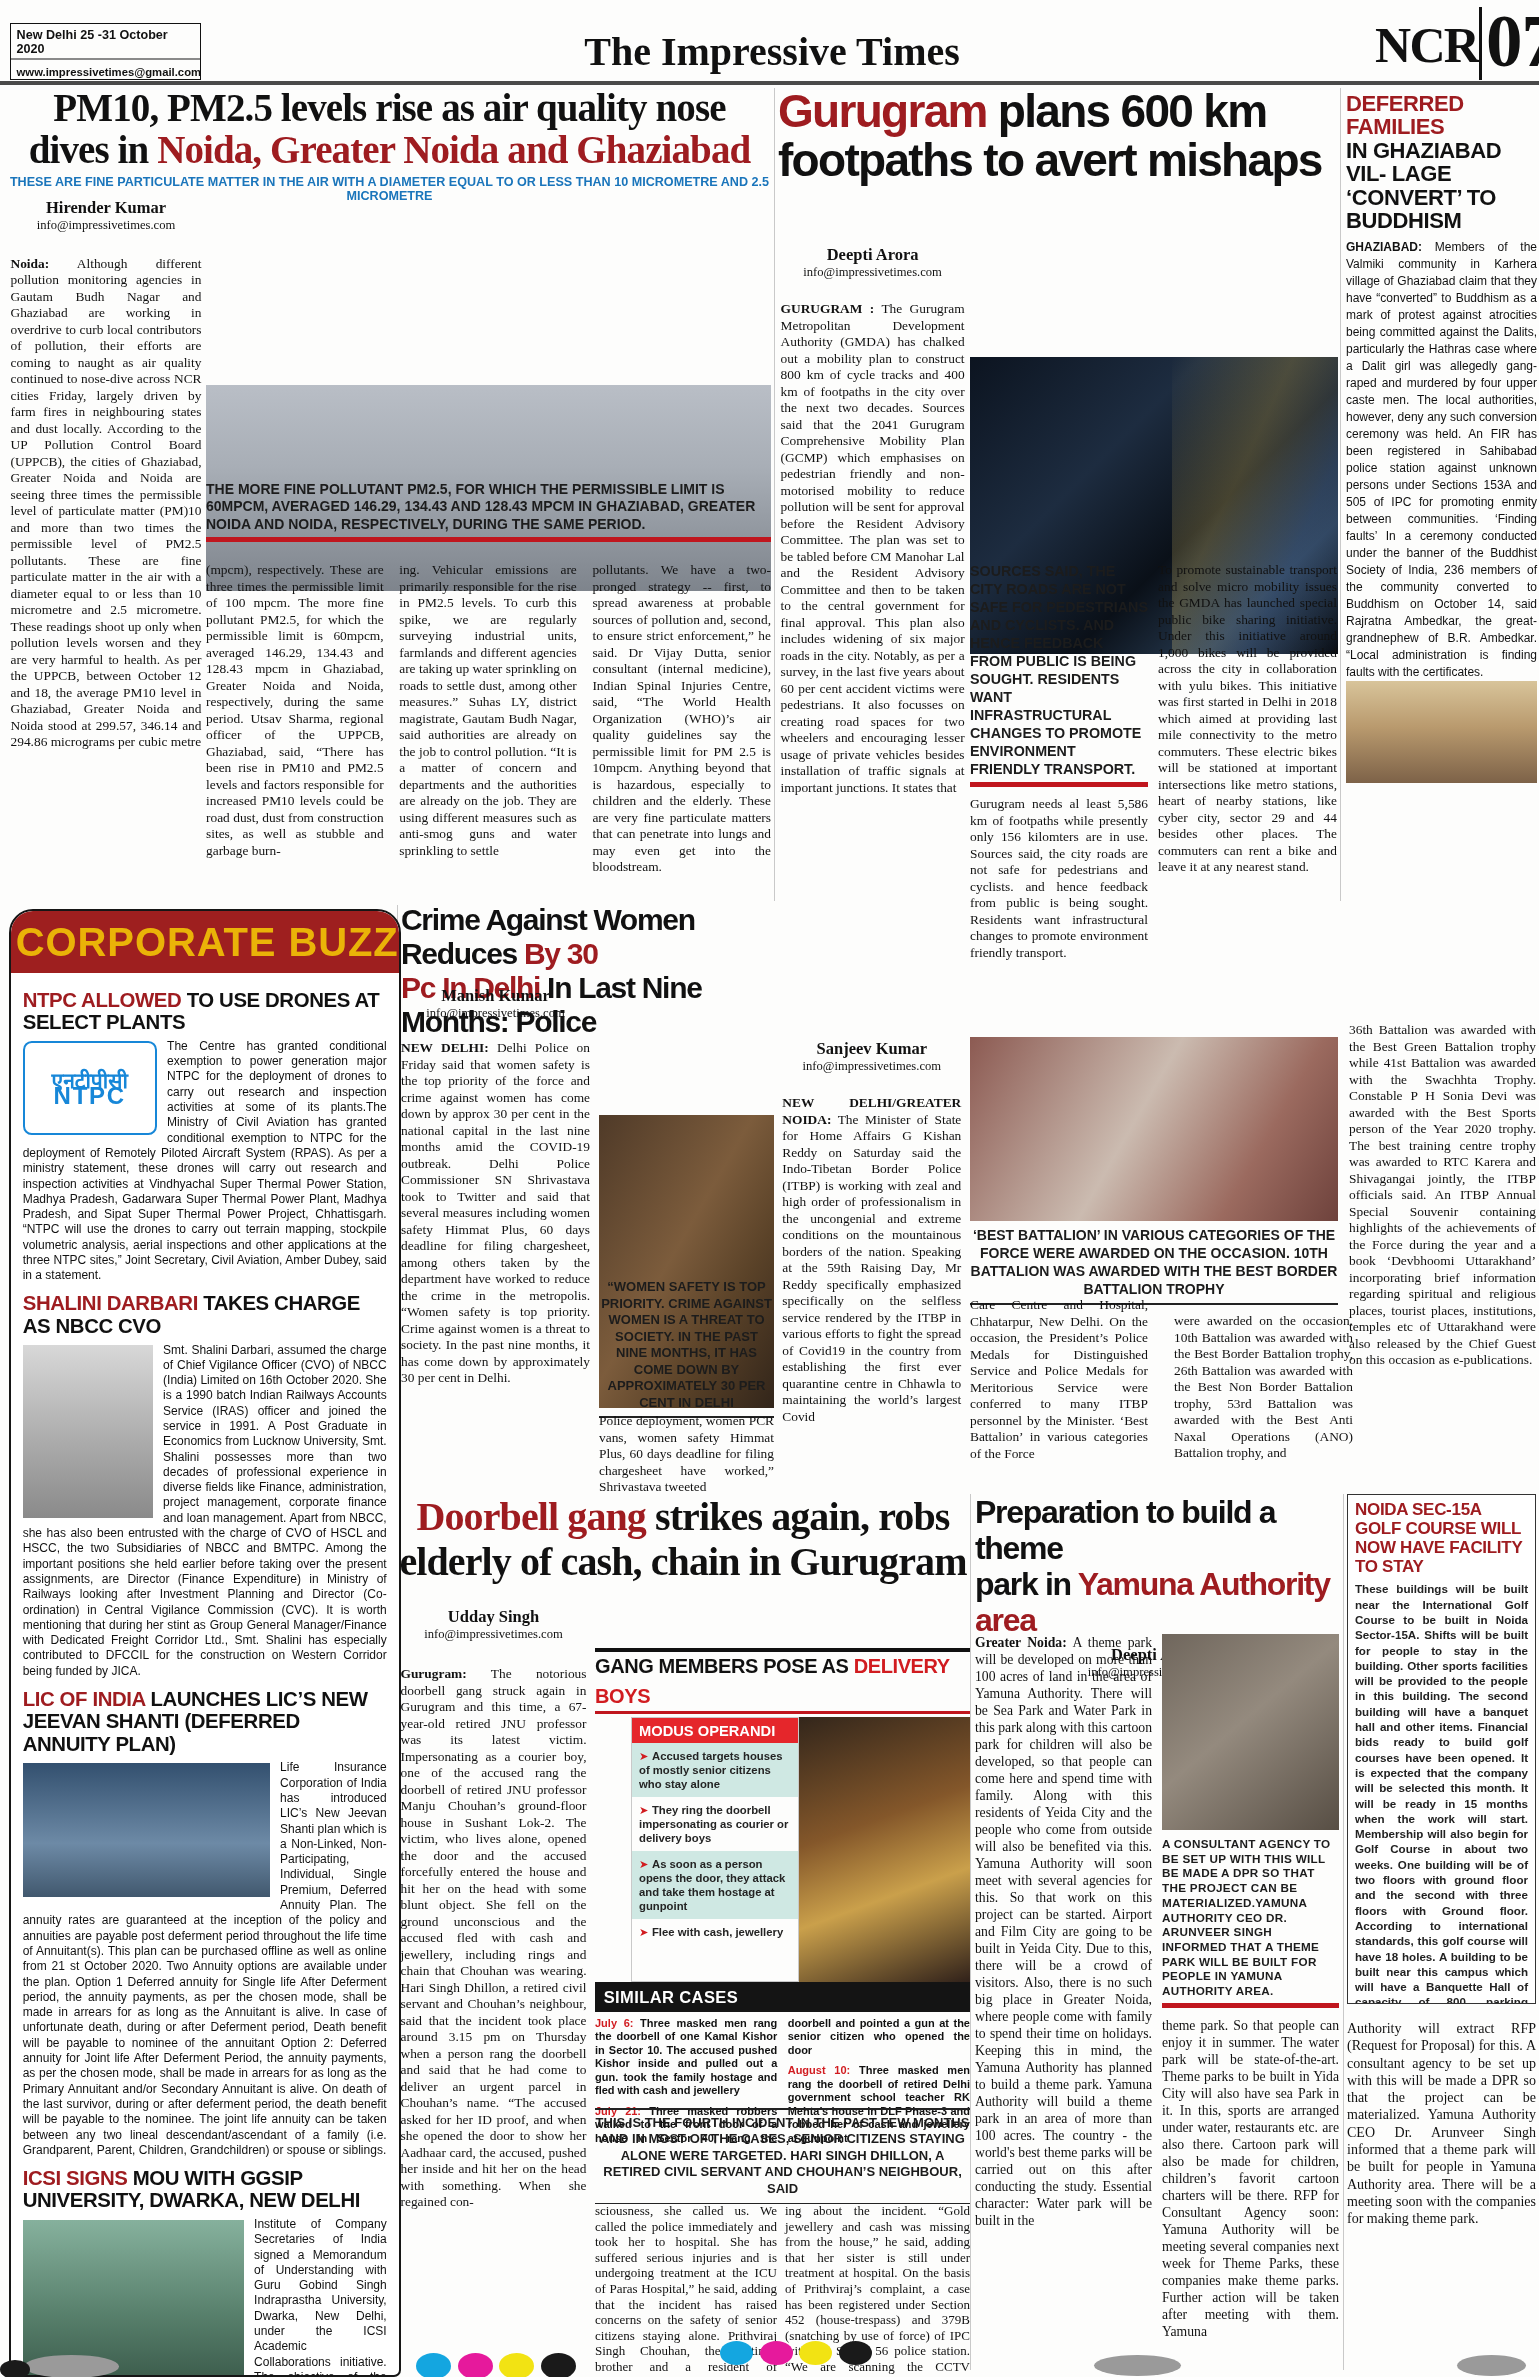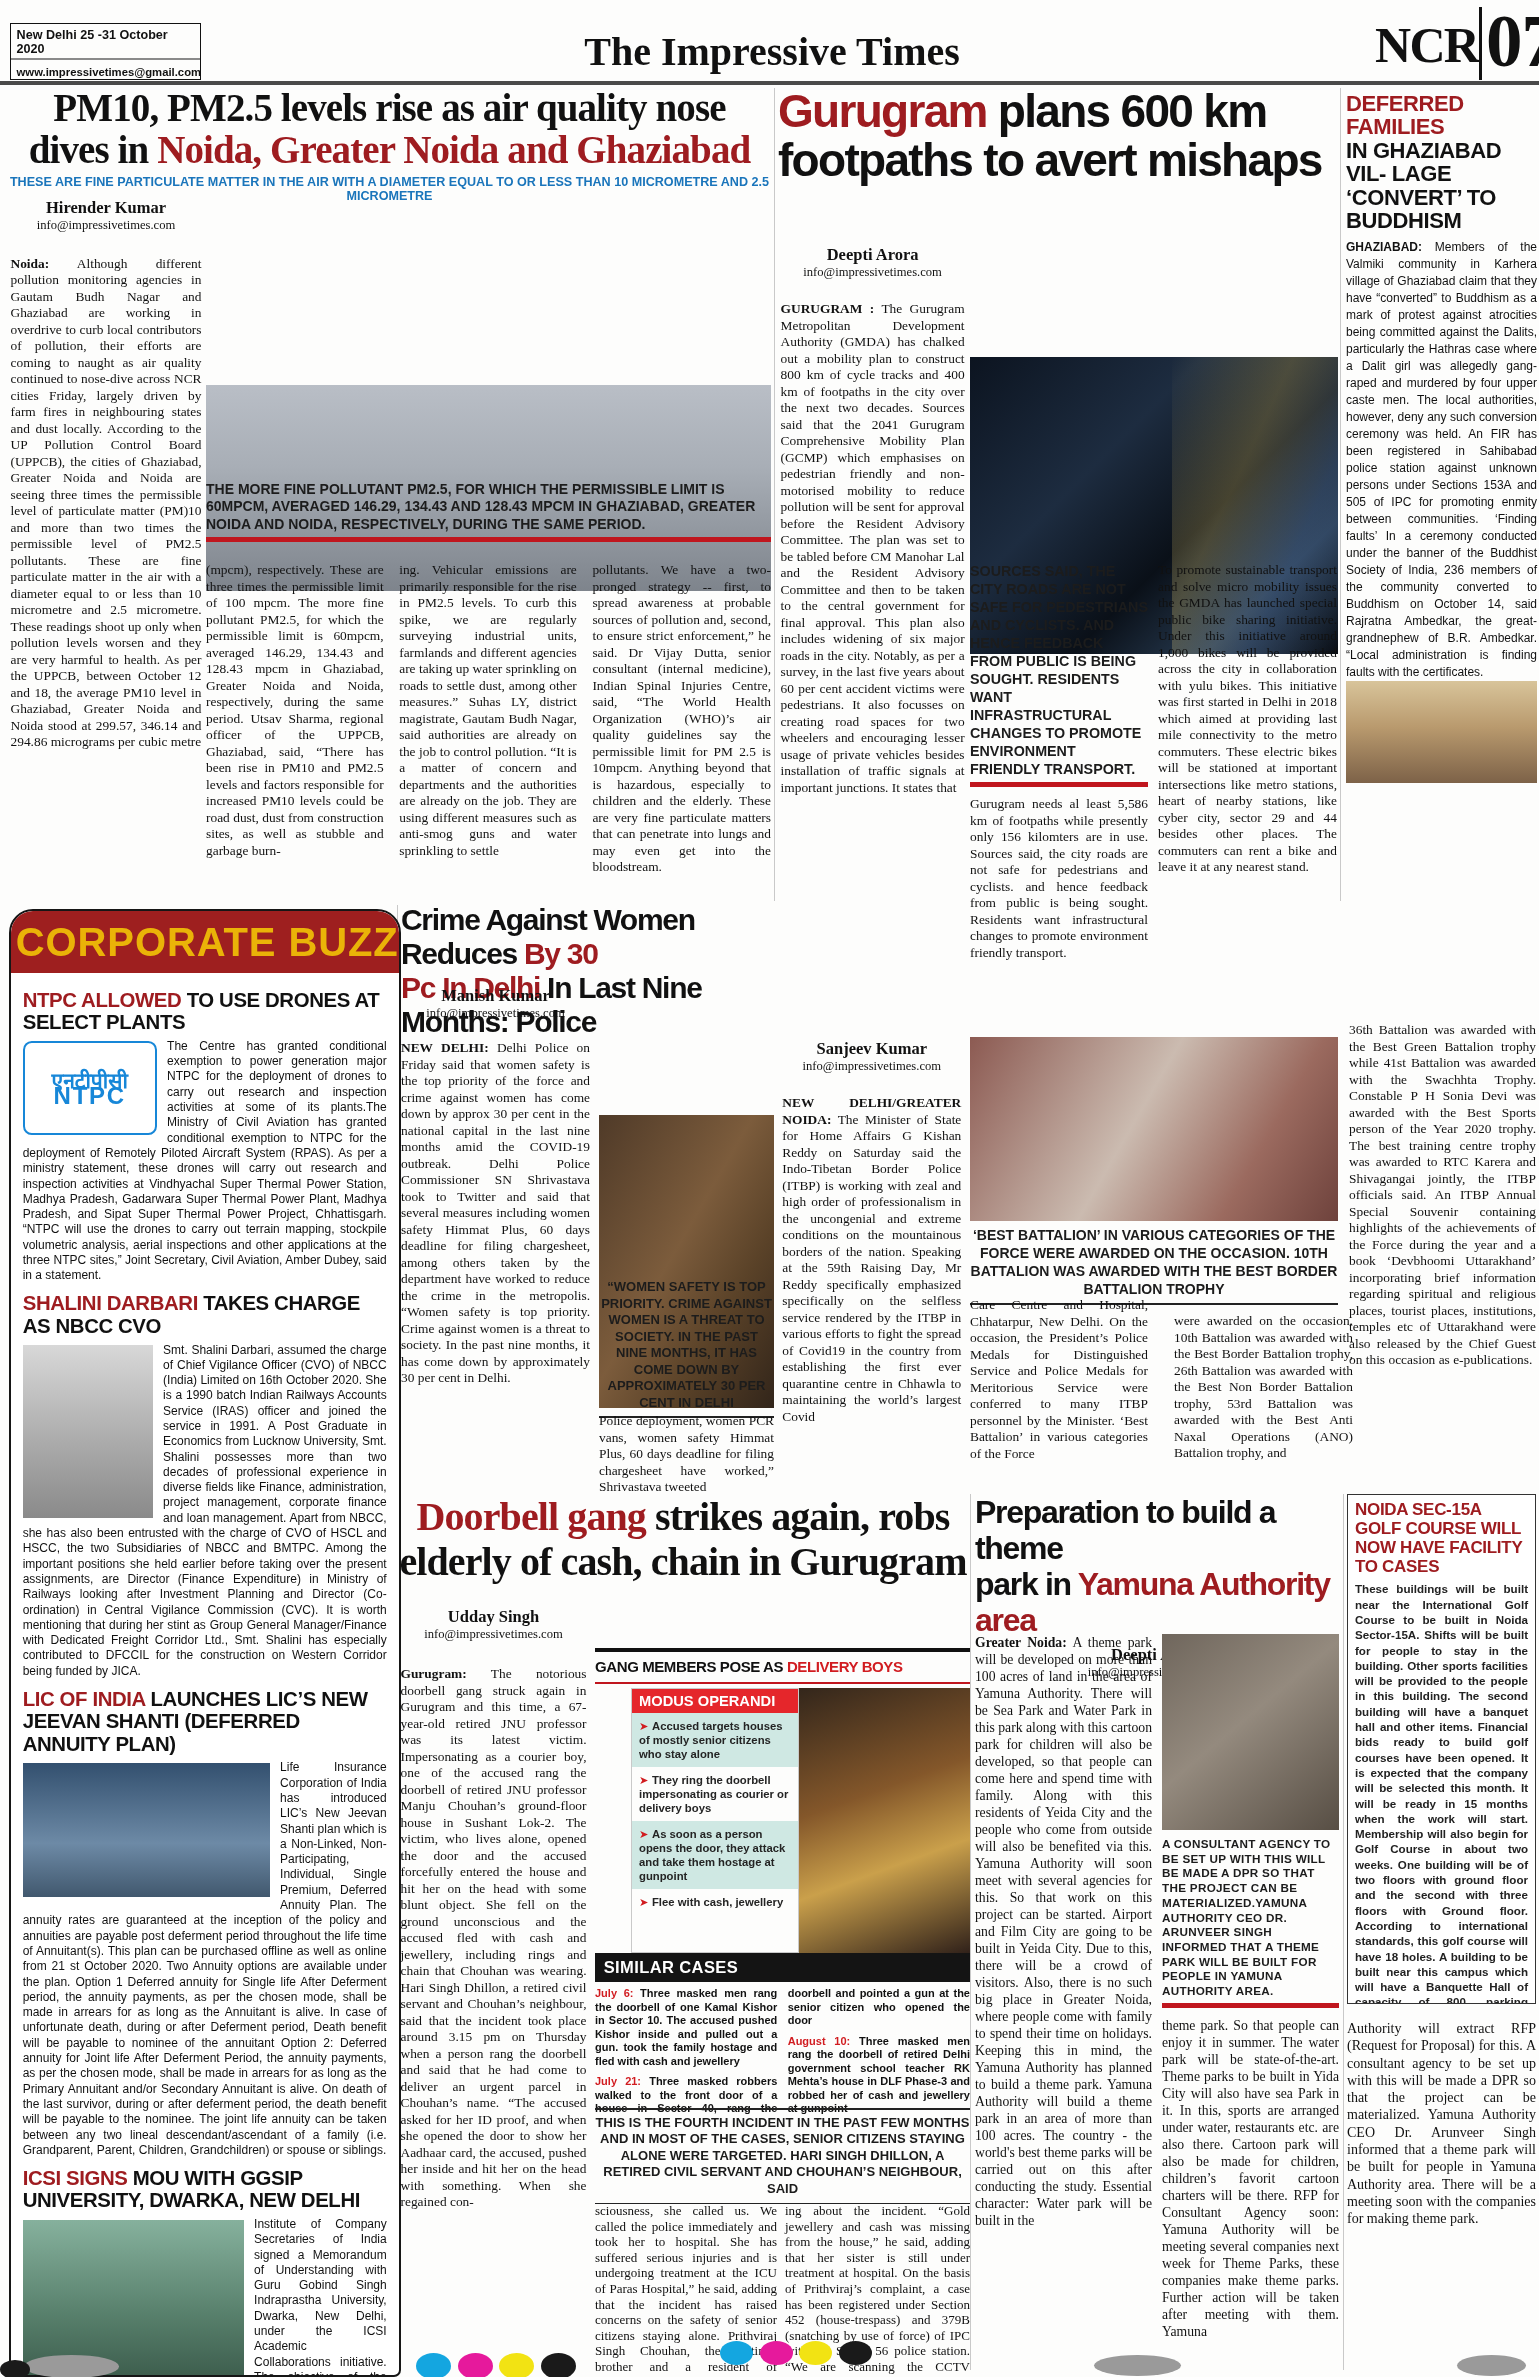--- a/index.html
+++ b/index.html
@@ -243,21 +243,21 @@
         <div class="bmail">info@impressivetimes.com</div>
       </div>
       <p class="just body-txt" style="margin:24px 0 0 0;">
         <span class="lead">Gurugram:</span>
         <span>The notorious doorbell gang struck again in Gurugram and this time, a 67-year-old retired JNU professor was its latest victim. Impersonating as a courier boy, one of the accused rang the doorbell of retired JNU professor Manju Chouhan’s ground-floor house in Sushant Lok-2. The victim, who lives alone, opened the door and the accused forcefully entered the house and hit her on the head with some blunt object. She fell on the ground unconscious and the accused fled with cash and jewellery, including rings and chain that Chouhan was wearing. Hari Singh Dhillon, a retired civil servant and Chouhan’s neighbour, said that the incident took place around 3.15 pm on Thursday when a person rang the doorbell and said that he had come to deliver an urgent parcel in Chouhan’s name. “The accused asked for her ID proof, and when she opened the door to show her Aadhaar card, the accused, pushed her inside and hit her on the head with something. When she regained con-</span>
       </p>
     </div>
 
     <div class="abs" style="left:198px;top:154px;width:375px;">
       <div style="height:4.3px;background:#111;"></div>
-      <div class="sansh" style="font-size:15px;line-height:29.5px;letter-spacing:-0.4px;">
+      <div class="sansh" style="font-size:20px;line-height:29.5px;letter-spacing:-0.4px;">
         <span>GANG MEMBERS POSE AS </span><span style="color:#d11c20;">DELIVERY BOYS</span>
       </div>
       <div style="height:2.6px;background:#c0161e;margin-bottom:3.5px;"></div>
       <div style="display:flex;padding-left:36px;">
         <div style="width:166px;border:0.9px solid #c9c9c9;">
           <div class="modus-title">MODUS OPERANDI</div>
           <div>
             <div class="bullet"><span class="arrow">➤</span><span>Accused targets houses of mostly senior citizens who stay alone</span></div>
             <div class="bullet"><span class="arrow">➤</span><span>They ring the doorbell impersonating as courier or delivery boys</span></div>
             <div class="bullet"><span class="arrow">➤</span><span>As soon as a person opens the door, they attack and take them hostage at gunpoint</span></div>
@@ -301,21 +301,21 @@
     </div>
     <div class="abs" style="left:187px;top:140px;width:177px;height:743px;">
       <div class="photo ph-theme" style="width:177px;height:196px;"></div>
       <div class="caption" style="margin-top:7px;font-size:11.7px;line-height:14.7px;letter-spacing:0.3px;">A CONSULTANT AGENCY TO BE SET UP WITH THIS WILL BE MADE A DPR SO THAT THE PROJECT CAN BE MATERIALIZED.YAMUNA AUTHORITY CEO DR. ARUNVEER SINGH INFORMED THAT A THEME PARK WILL BE BUILT FOR PEOPLE IN YAMUNA AUTHORITY AREA.</div>
       <div class="redbar"></div>
       <p class="just body-txt" style="margin:8.7px 0 0 0;font-size:13.7px;line-height:17px;">theme park. So that people can enjoy it in summer. The water park will be state-of-the-art. Theme parks to be built in Yida City will also have sea Park in it. In this, sports are arranged under water, restaurants etc. are also there. Cartoon park will also be made for children, children’s favorit cartoon charters will be there. RFP for Consultant Agency soon: Yamuna Authority will be meeting several companies next week for Theme Parks, these companies make theme parks. Further action will be taken after meeting with them. Yamuna</p>
     </div>
   </article>
 
   <aside class="abs" style="left:1347px;top:1494px;width:189px;height:510px;border:1.7px solid #333;padding:5.2px 7px;box-sizing:border-box;overflow:hidden;background:#fff;">
-    <h2 class="sansh red" style="margin:0 0 5.2px 0;font-size:17px;line-height:19px;letter-spacing:-0.3px;">NOIDA SEC-15A GOLF COURSE WILL NOW HAVE FACILITY TO CASES</h2>
+    <h2 class="sansh red" style="margin:0 0 5.2px 0;font-size:17px;line-height:19px;letter-spacing:-0.3px;">NOIDA SEC-15A GOLF COURSE WILL NOW HAVE FACILITY TO STAY</h2>
     <p class="sans just" style="margin:0;font-size:11.6px;line-height:15.3px;font-weight:bold;color:#222;">These buildings will be built near the International Golf Course to be built in Noida Sector-15A. Shifts will be built for people to stay in the building. Other sports facilities will be provided to the people in this building. The second building will have a banquet hall and other items. Financial bids ready to build golf courses have been opened. It is expected that the company will be selected this month. It will be ready in 15 months when the work will start. Membership will also begin for Golf Course in about two weeks. One building will be of two floors with ground floor and the second with three floors with Ground floor. According to international standards, this golf course will have 18 holes. A building to be built near this campus which will have a Banquette Hall of capacity of 800, parking facilities will also be there.</p>
   </aside>
   <p class="just body-txt abs" style="left:1347px;top:2020px;width:189px;height:357px;margin:0;font-size:14px;line-height:17.3px;">Authority will extract RFP (Request for Proposal) for this. A consultant agency to be set up with this will be made a DPR so that the project can be materialized. Yamuna Authority CEO Dr. Arunveer Singh informed that a theme park will be built for people in Yamuna Authority area. There will be a meeting soon with the companies for making theme park.</p>
 
   <div>
     <div class="mark" style="left:24px;top:2355px;width:95px;height:22.5px;background:#9a9a9a;"></div>
     <div class="mark" style="left:416px;top:2353px;width:35px;height:26px;background:#14a6e0;"></div>
     <div class="mark" style="left:458px;top:2353px;width:35px;height:26px;background:#e6199c;"></div>
     <div class="mark" style="left:499px;top:2353px;width:35px;height:26px;background:#f2e313;"></div>
     <div class="mark" style="left:541px;top:2353px;width:35px;height:26px;background:#1a1a1a;"></div>

